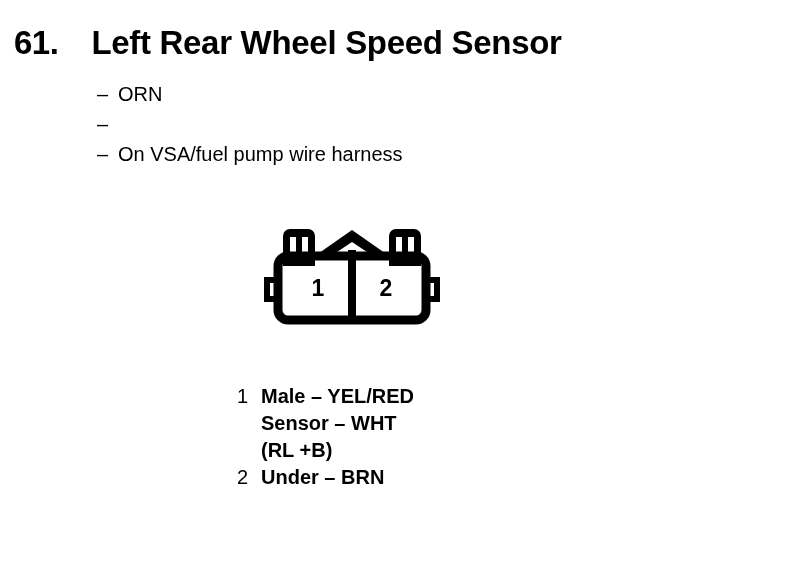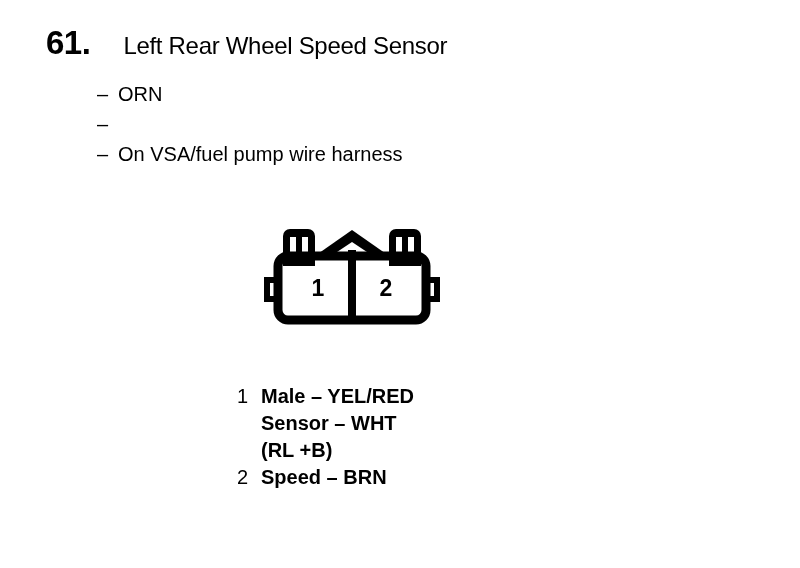--- a/index.html
+++ b/index.html
@@ -30,25 +30,24 @@
     top: 26px;
     display: flex;
     align-items: baseline;
     white-space: nowrap;
   }
   .title-num {
     font-size: 33px;
     font-weight: bold;
     letter-spacing: -0.5px;
     line-height: 1;
-    margin-left: 32px;
   }
   .title-text {
-    font-size: 24px;
-    font-weight: normal;
+    font-size: 33px;
+    font-weight: bold;
     letter-spacing: -0.3px;
     line-height: 1;
     margin-left: 33px;
   }
 
   
   .notes {
     position: absolute;
     left: 97px;
     top: 79px;
@@ -183,19 +182,19 @@
       <span class="legend-lines">
         <span class="legend-line">Male – YEL/RED</span>
         <span class="legend-line">Sensor – WHT</span>
         <span class="legend-line">(RL +B)</span>
       </span>
     </div>
 
     <div class="legend-group">
       <span class="legend-index">2</span>
       <span class="legend-lines">
-        <span class="legend-line">Speed – BRN</span>
+        <span class="legend-line">Under – BRN</span>
       </span>
     </div>
 
   </div>
 
 </div>
 
 </body></html>

